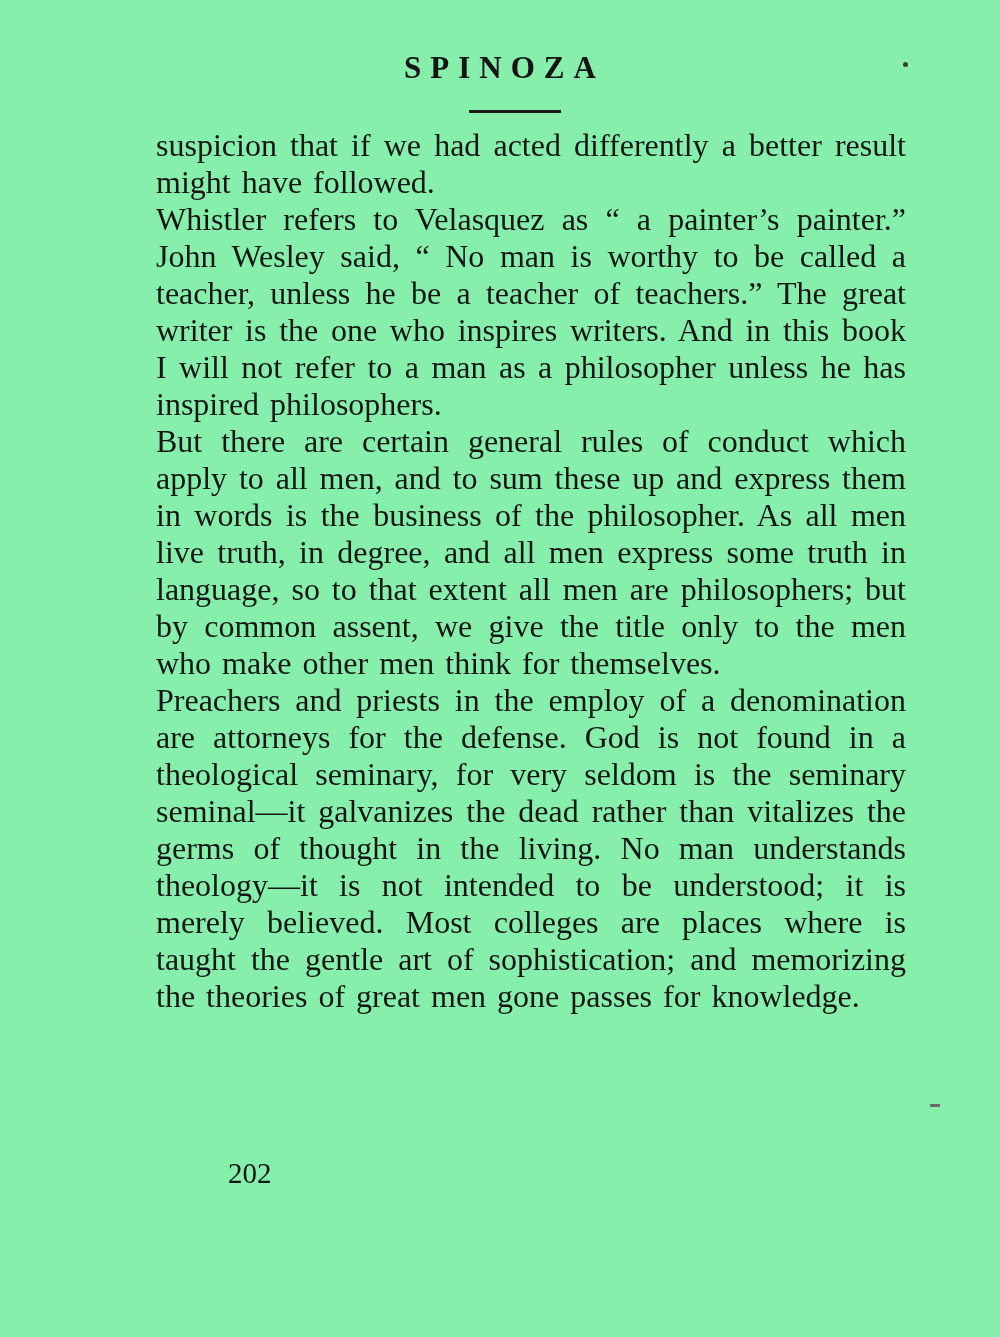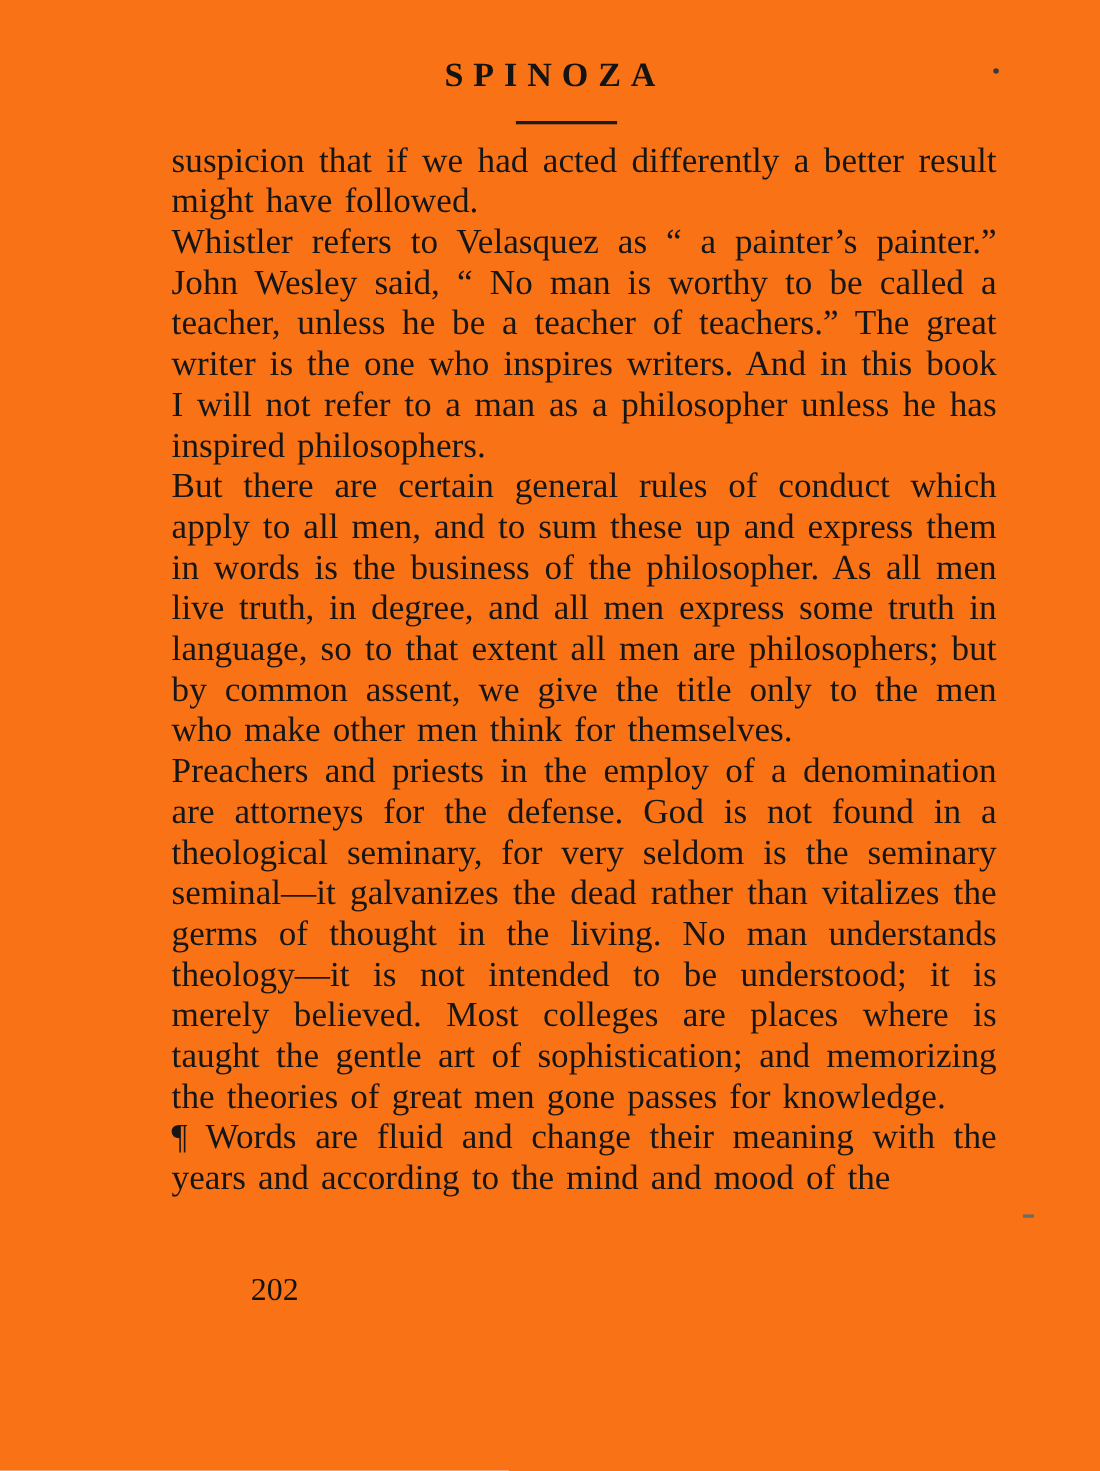--- a/index.html
+++ b/index.html
@@ -5,21 +5,21 @@
   html, body {
     margin: 0;
     padding: 0;
     background: #e9e9e9;
   }
   .page {
     position: relative;
     width: 1000px;
     height: 1337px;
     margin: 0 auto;
-    background: #f97316;
+    background: #86efac;
     color: #161616;
     font-family: "Liberation Serif", "DejaVu Serif", serif;
     overflow: hidden;
   }
   .page-title {
     position: absolute;
     top: 50px;
     left: 0;
     width: 100%;
     margin: 0;
@@ -85,21 +85,20 @@
 
   <h1 class="page-title">SPINOZA</h1>
 
   <div class="title-rule"></div>
 
   <div class="body-text">
     <p>suspicion that if we had acted differently a better result might have followed.</p>
     <p>Whistler refers to Velasquez as “ a painter’s painter.” John Wesley said, “ No man is worthy to be called a teacher, unless he be a teacher of teachers.” The great writer is the one who inspires writers. And in this book I will not refer to a man as a philosopher unless he has inspired philosophers.</p>
     <p>But there are certain general rules of conduct which apply to all men, and to sum these up and express them in words is the business of the philosopher. As all men live truth, in degree, and all men express some truth in language, so to that extent all men are philosophers; but by common assent, we give the title only to the men who make other men think for themselves.</p>
     <p>Preachers and priests in the employ of a denomination are attorneys for the defense. God is not found in a theological seminary, for very seldom is the seminary seminal—it galvanizes the dead rather than vitalizes the germs of thought in the living. No man understands theology—it is not intended to be understood; it is merely believed. Most colleges are places where is taught the gentle art of sophistication; and memorizing the theories of great men gone passes for knowledge.</p>
-    <p>¶ Words are fluid and change their meaning with the years and according to the mind and mood of the</p>
   </div>
 
   <div class="page-number">202</div>
 
   <div class="artifact-dot"></div>
   <div class="artifact-dash"></div>
 
 </div>
 
 </body></html>

